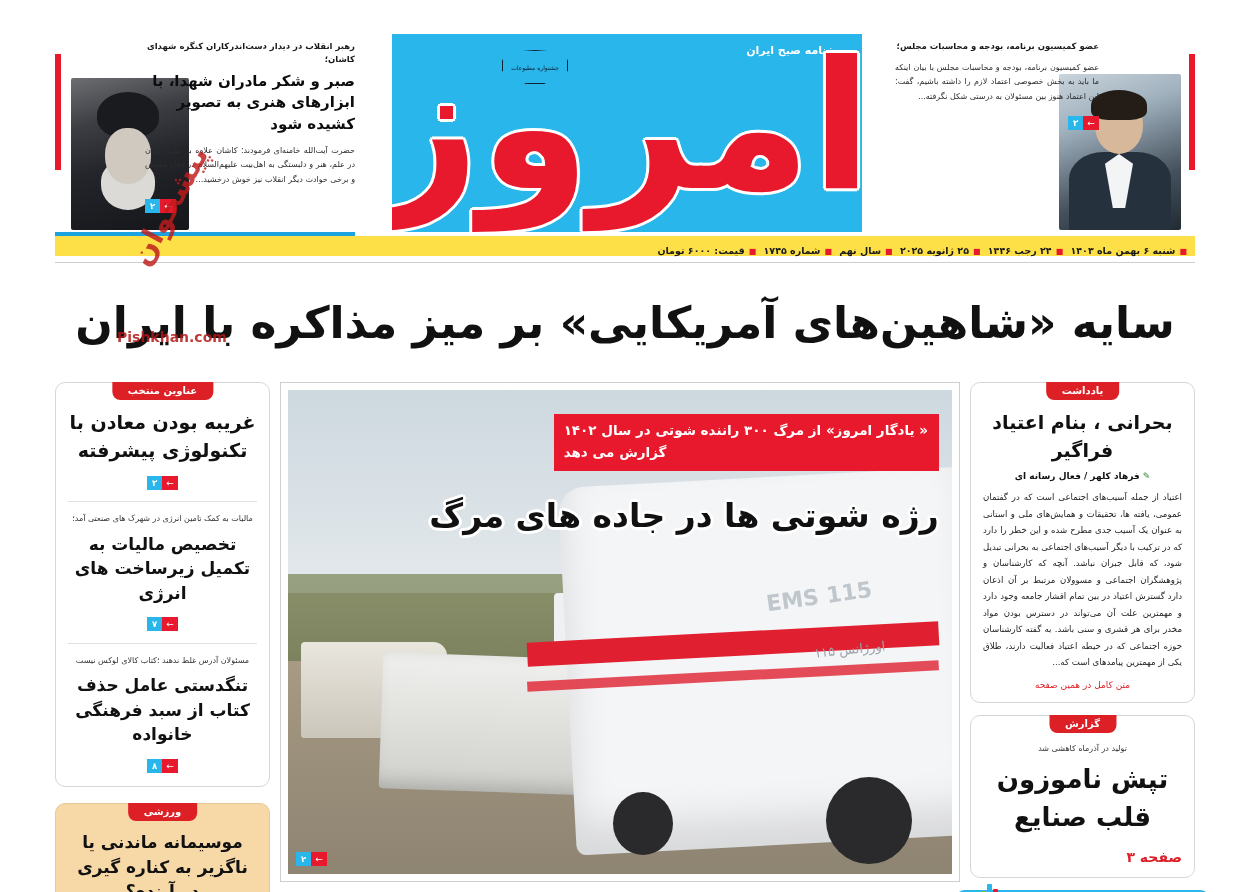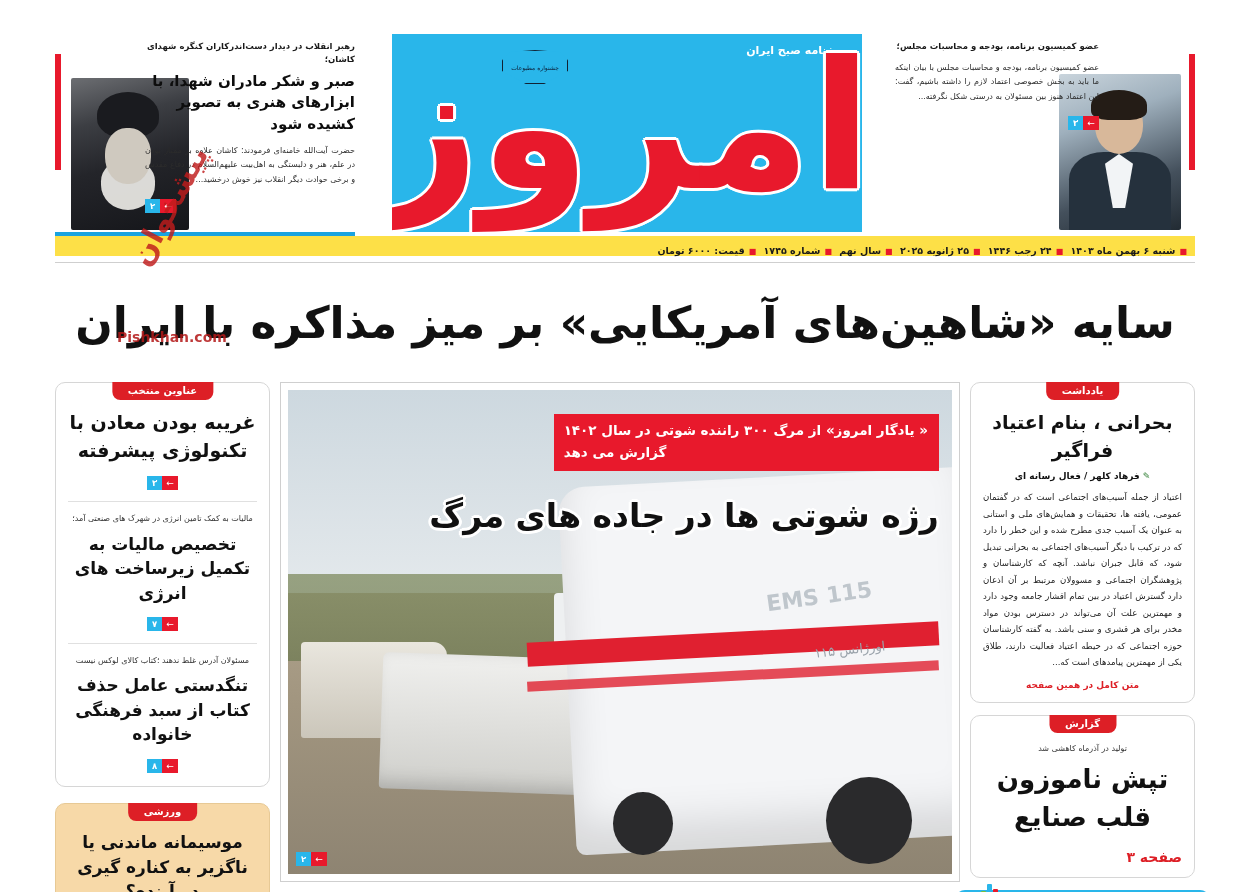--- a/index.html
+++ b/index.html
@@ -179,21 +179,21 @@
   .c-title.sm { font-size:17px; }
   .sep-line { height:1px; background:#e0e0e0; margin:10px 0 0; }
   .badge-row { margin-top:8px; text-align:center; }
 
   .note-body {
     font-size:8.6px; color:#222; line-height:1.92; text-align:justify; margin-top:8px;
     direction:rtl;
   }
   .note-byline { font-size:9px; font-weight:bold; color:#111; text-align:center; margin-top:7px; }
   .note-byline .pen { color:#2e7d32; margin-left:3px; }
-  .note-more { font-size:9px; font-weight:bold; color:#dd1f26; text-align:center; margin-top:9px; }
+  .note-more { font-size:9px; font-weight:normal; color:#dd1f26; text-align:center; margin-top:9px; }
   .page-ref-text { font-size:14px; font-weight:bold; color:#dd1f26; margin-top:12px; text-align:right; }
 
   
   .photo-card {
     border:1px solid #cfcfcf; padding:7px; height:100%; background:#fff;
   }
   .photo-wrap {
     position:relative; width:100%; height:100%; overflow:hidden;
     background:linear-gradient(#cfd8de 0%, #c2ccd2 38%, #b9a88e 39%, #a69madd 100%);
   }

